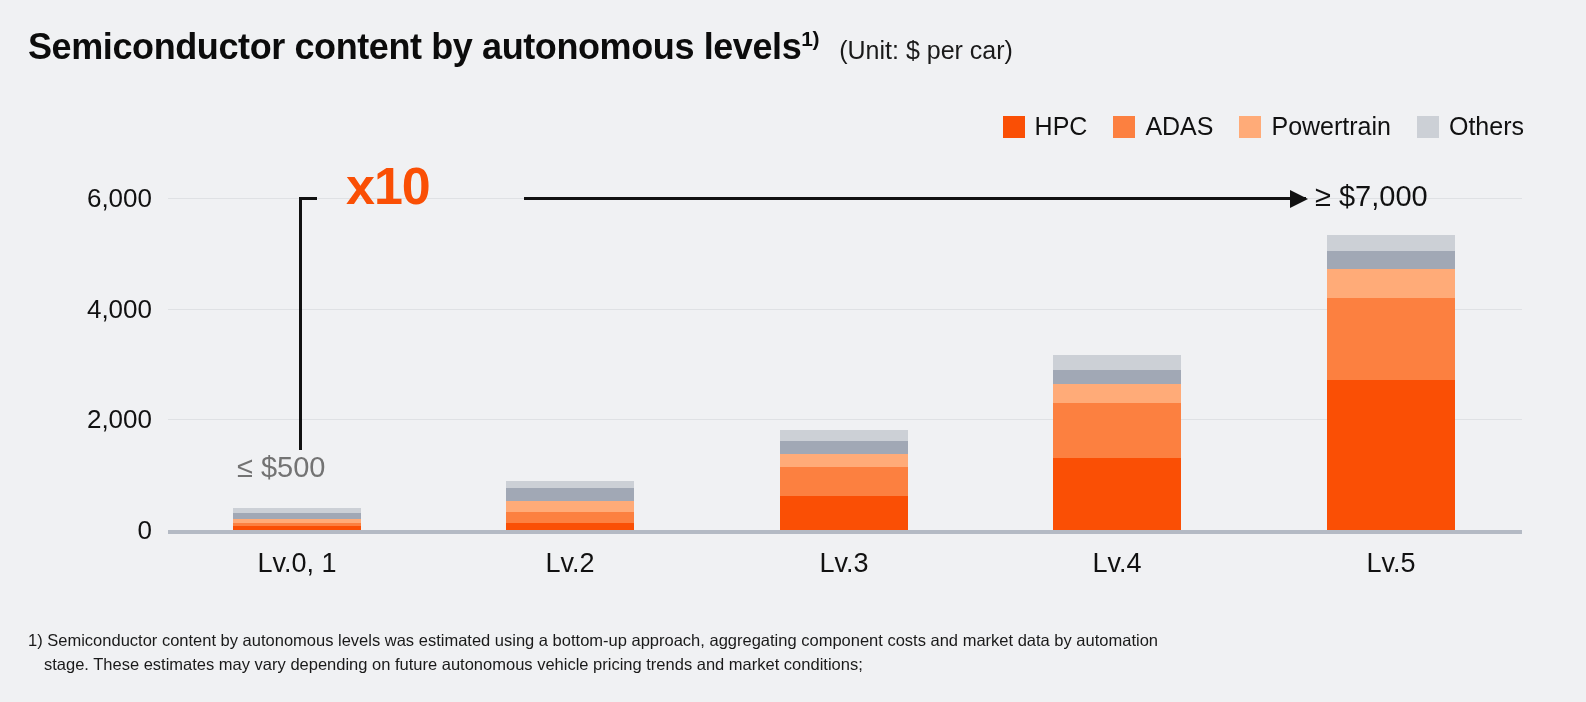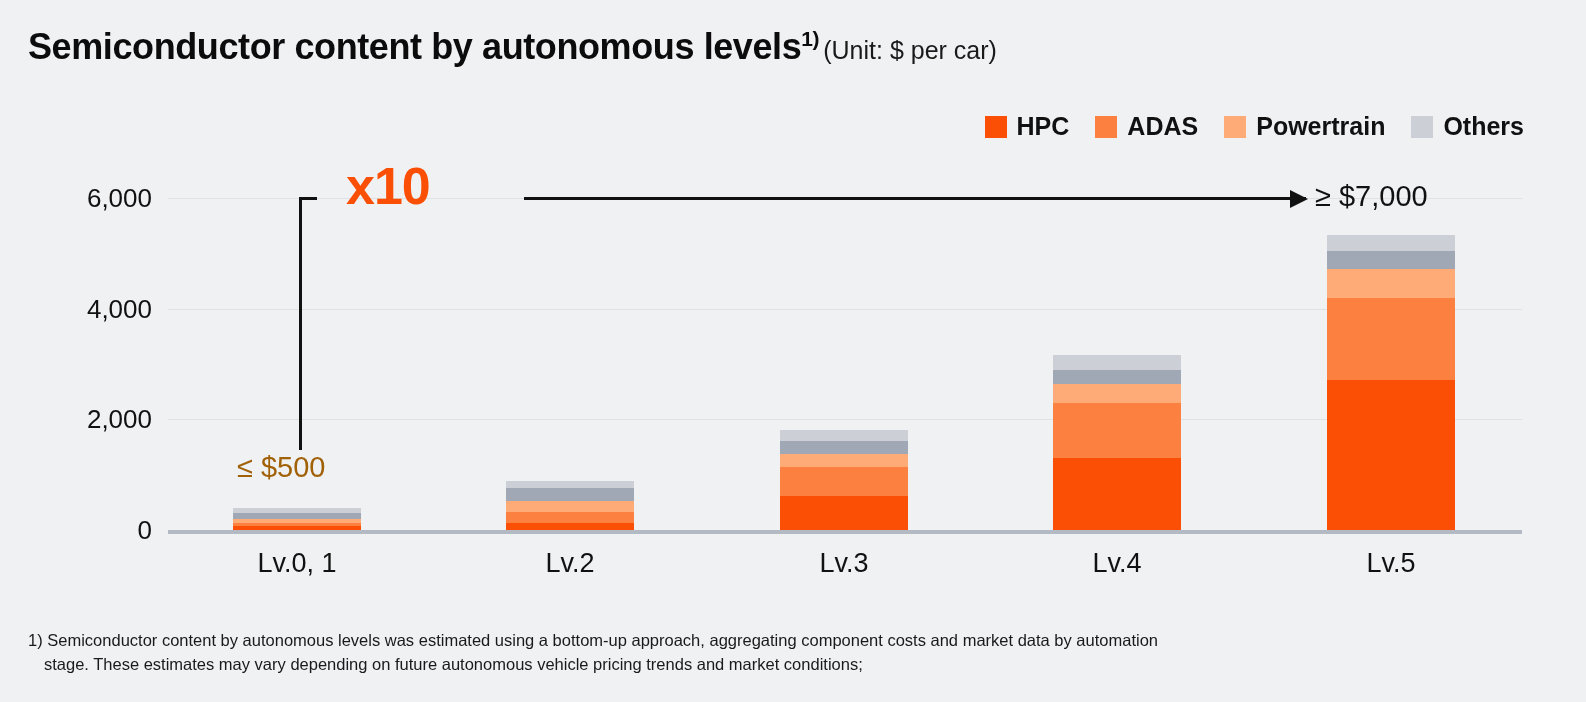--- a/index.html
+++ b/index.html
@@ -10,38 +10,38 @@
     font-family: "Liberation Sans", sans-serif;
     color: #111;
     overflow: hidden;
     position: relative;
   }
 
   
   #title-row {
     position: absolute;
     left: 28px; top: 26px;
-    display: flex; align-items: baseline; gap: 4px;
+    display: flex; align-items: baseline; gap: 20px;
     white-space: nowrap;
   }
   #chart-title {
     font-size: 36px; font-weight: bold;
     letter-spacing: -0.4px;
     color: #0c0c0c;
   }
   #chart-title .sup {
     font-size: 21px; vertical-align: super; font-weight: bold;
   }
   #title-unit { font-size: 25px; font-weight: normal; color: #1a1a1a; }
 
   
   #legend {
     position: absolute;
     right: 62px; top: 112px;
-    display: flex; align-items: center; gap: 26px; font-weight: bold;
+    display: flex; align-items: center; gap: 26px;
   }
   .legend-item { display: flex; align-items: center; gap: 10px; }
   .legend-swatch { width: 22px; height: 22px; display: block; }
   .legend-label { font-size: 25px; color: #111; }
 
   
   #plot {
     position: absolute;
     left: 0; top: 0; width: 1586px; height: 702px;
   }
@@ -111,21 +111,21 @@
     border-bottom: 9px solid transparent;
   }
   #ann-high {
     position: absolute;
     left: 1315px; top: 180px;
     font-size: 29px; color: #111;
   }
   #ann-low {
     position: absolute;
     left: 237px; top: 451px;
-    font-size: 29px; color: #a16207;
+    font-size: 29px; color: #737373;
   }
 
   
   #footnote {
     position: absolute;
     left: 28px; top: 629px;
     width: 1330px;
     font-size: 16.5px;
     line-height: 1.45;
     color: #1a1a1a;

